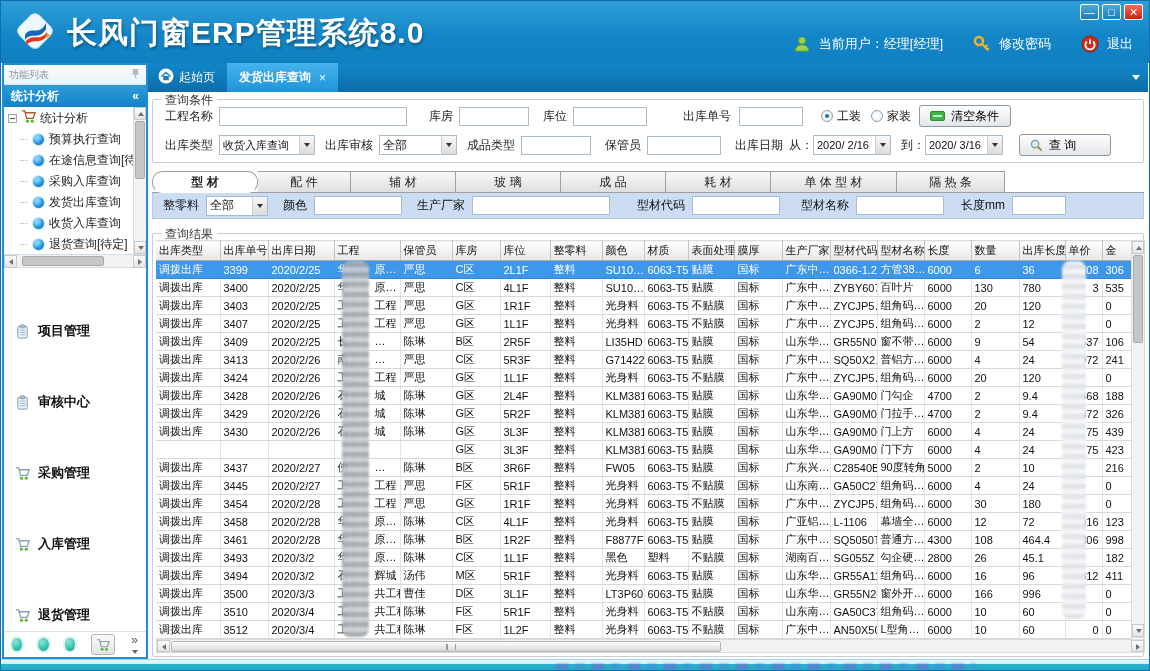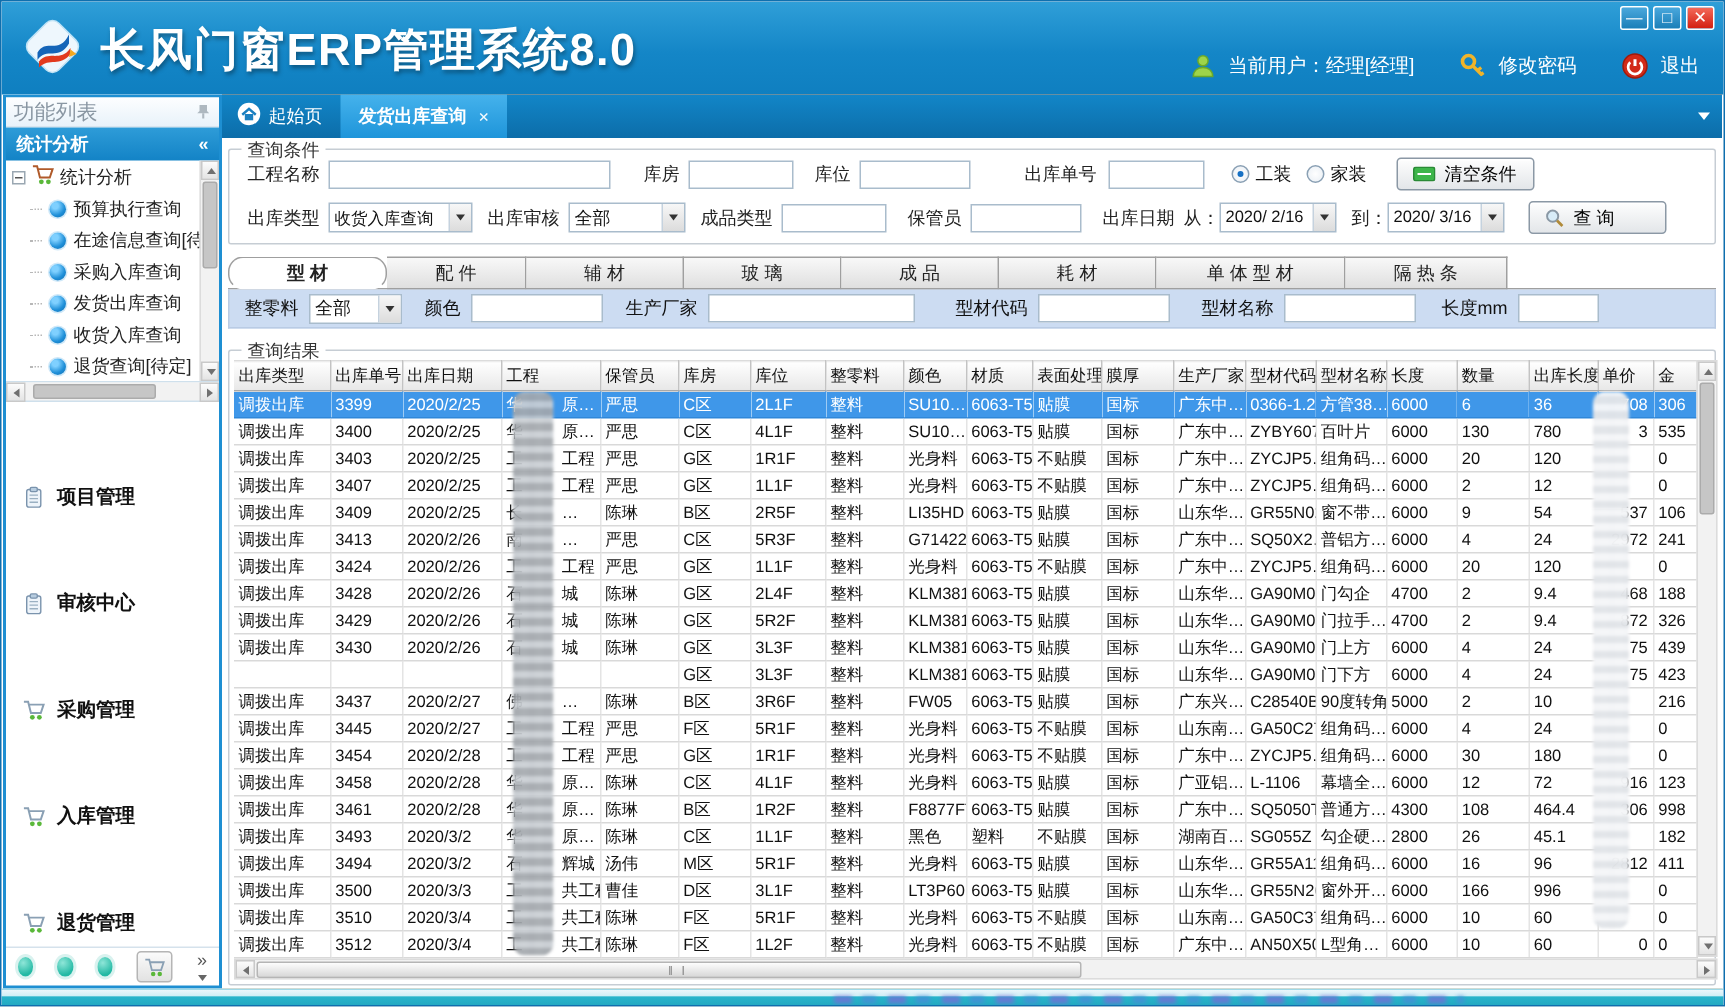--- a/index.html
+++ b/index.html
@@ -14,21 +14,21 @@
   .win-controls{position:absolute;top:3px;right:6px;display:flex;gap:3px;}
   .wc{width:19px;height:16px;border:1px solid #fff;border-radius:2px;display:flex;align-items:center;justify-content:center;
       color:#fff;font-size:11px;line-height:1;background:linear-gradient(#4aa8dd,#1b7fb8);cursor:pointer;}
   .wc.close{background:linear-gradient(#f46a5a,#d21f10);}
   .user-area{position:absolute;right:16px;bottom:10px;display:flex;align-items:center;gap:8px;color:#fff;font-size:13px;}
   .user-area .gap{width:14px;}
   .ticon{display:inline-flex;width:18px;height:18px;}
   
   .sidebar{position:absolute;left:1px;top:62px;width:146px;bottom:11px;background:#fff;
            border:2px solid #1e8fd2;display:flex;flex-direction:column;}
-  .panel-title{height:20px;background:linear-gradient(#fdfeff,#e8f2fa);color:#8a97a3;font-size:14px;
+  .panel-title{height:20px;background:linear-gradient(#fdfeff,#e8f2fa);color:#8a97a3;font-size:10px;
                display:flex;align-items:center;padding:0 5px;border-bottom:1px solid #d7e4ee;}
   .panel-title .sp{flex:1;}
   .section-header{height:22px;background:linear-gradient(#2e9cd8,#1383c6);color:#fff;font-size:12px;font-weight:bold;
                   display:flex;align-items:center;padding:0 7px;}
   .section-header .sp{flex:1;}
   .tree{position:relative;height:148px;border-bottom:1px solid #cfe0ec;font-size:12px;color:#222;overflow:hidden;}
   .tree-root{display:flex;align-items:center;gap:4px;height:22px;padding-left:4px;}
   .expand-box{width:9px;height:9px;border:1px solid #9aa7b2;background:#fff;position:relative;flex:0 0 auto;}
   .expand-box::after{content:"";position:absolute;left:1px;right:1px;top:3px;border-top:1px solid #555;}
   .tree-item{display:flex;align-items:center;gap:5px;height:21px;padding-left:16px;cursor:pointer;}
@@ -48,21 +48,21 @@
   .menu{flex:1;overflow:hidden;padding-top:4px;}
   .menu-item{display:flex;align-items:center;gap:8px;height:24px;padding-left:10px;font-size:13px;font-weight:bold;color:#111;cursor:pointer;margin-top:47px;}
   .menu-item .ic{width:16px;display:inline-flex;justify-content:center;}
   .sidebar-bottom{height:26px;border-top:1px solid #d5e2ec;display:flex;align-items:center;gap:16px;padding:0 8px;}
   .dotbtn{width:13px;height:13px;border-radius:50%;background:radial-gradient(circle at 35% 30%,#8fe6d8,#23b9a4 70%);
           box-shadow:0 0 0 2px #d9f2ef;cursor:pointer;}
   .cartbtn{width:30px;height:21px;border:1px solid #b5b5b5;border-radius:3px;background:linear-gradient(#fbfbfb,#e2e2e2);
            display:flex;align-items:center;justify-content:center;cursor:pointer;}
   .more{margin-left:auto;color:#555;font-size:12px;line-height:10px;text-align:center;cursor:pointer;}
   
-  .content{position:absolute;left:147px;top:62px;right:1px;bottom:11px;background:#f97316;}
+  .content{position:absolute;left:147px;top:62px;right:1px;bottom:11px;background:#000000;}
   .tabbar{position:absolute;left:0;right:0;top:0;height:29px;background:linear-gradient(#1286c8,#0c6da9);display:flex;align-items:stretch;}
   .tab-home{display:flex;align-items:center;gap:5px;color:#fff;font-size:12px;padding:0 12px 0 10px;cursor:pointer;}
   .tab-active{display:flex;align-items:center;gap:8px;color:#fff;font-size:12px;font-weight:bold;padding:0 12px;
               background:linear-gradient(#45b2ec,#1e95da);cursor:pointer;}
   .tab-close{font-weight:normal;font-size:12px;opacity:.95;cursor:pointer;}
   .tab-caret{margin-left:auto;align-self:center;margin-right:8px;border-left:4px solid transparent;border-right:4px solid transparent;border-top:5px solid #fff;cursor:pointer;}
   .workspace{position:absolute;left:0;right:0;top:29px;bottom:0;background:#fff;font-size:12px;color:#111;}
   
   .groupbox{position:absolute;border:1px solid #c6cdd4;border-radius:2px;}
   .gb-label{position:absolute;top:-8px;left:8px;background:#fff;padding:0 4px;font-size:12px;color:#333;}
@@ -440,21 +440,21 @@
           <label style="margin-left:36px;width:56px;">出库单号</label>
           <input class="tin" style="width: 64px;">
           <span class="radio" style="margin-left:18px;">
             <span class="rdot on"></span>
             <span>工装</span>
           </span>
           <span class="radio" style="margin-left:10px;">
             <span class="rdot"></span>
             <span>家装</span>
           </span>
-          <button class="btn" style="margin-left:20px;width:92px;">
+          <button class="btn" style="margin-left:8px;width:92px;">
             <svg width="15" height="10" viewBox="0 0 15 10">
                 <rect x="0.5" y="0.5" width="14" height="9" rx="1.5" fill="#3db54a" stroke="#2a8a36"></rect>
                 <line x1="3" y1="5" x2="12" y2="5" stroke="#fff" stroke-width="1.4"></line>
               </svg>
             <span>清空条件</span>
           </button>
         </div>
         <div class="qrow">
           <label style="width:54px;">出库类型</label>
           <span class="combo" style="width:96px;">

